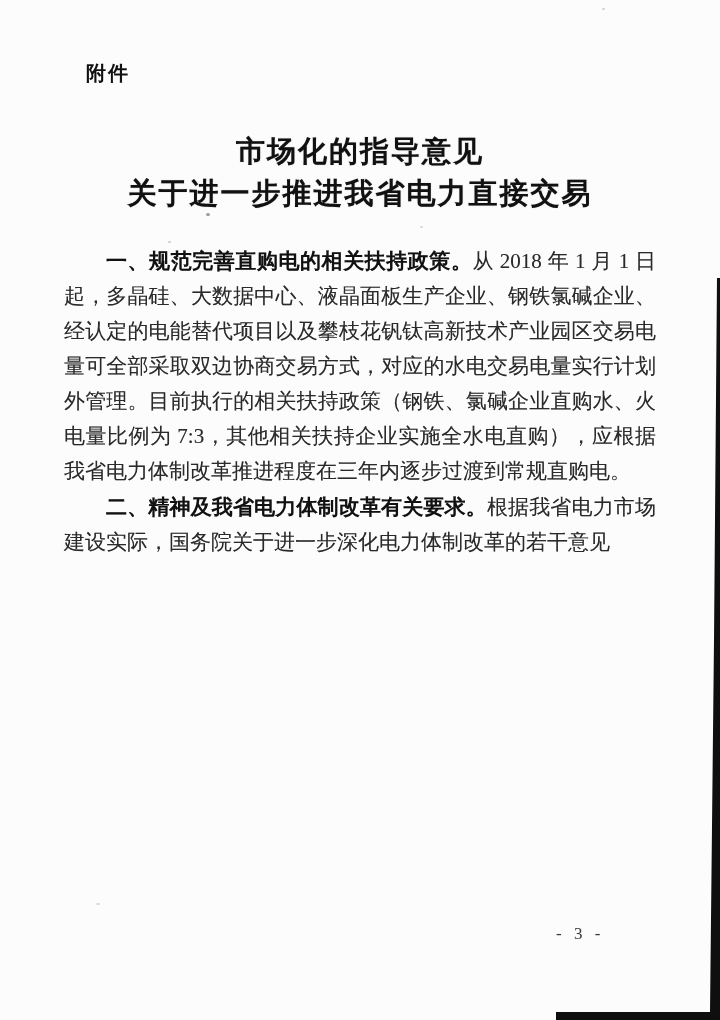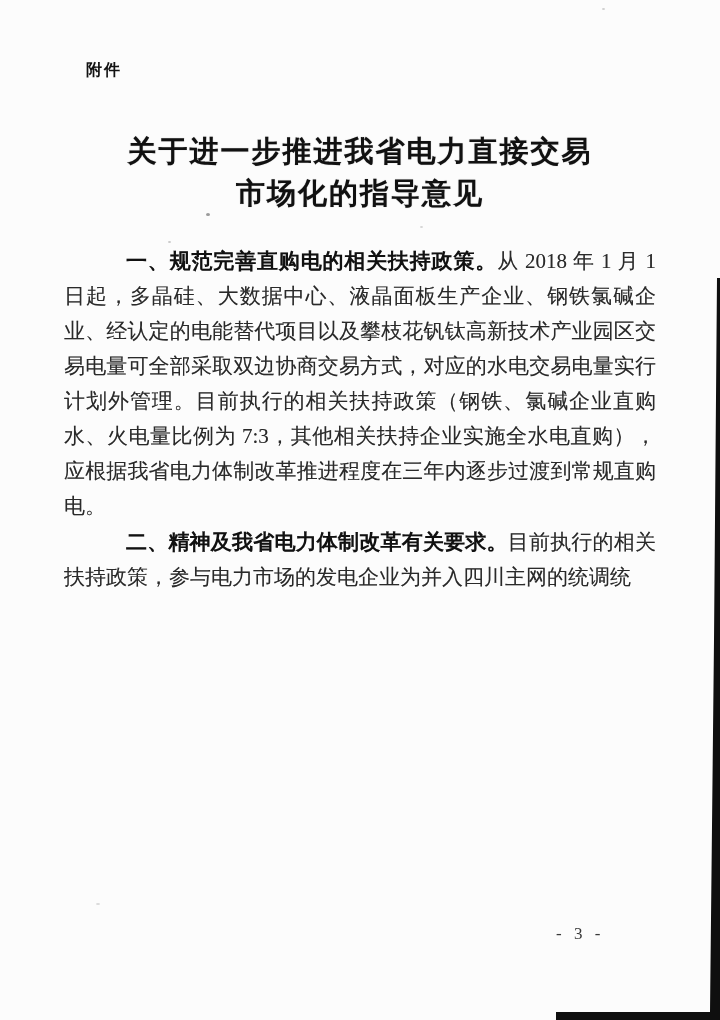--- a/index.html
+++ b/index.html
@@ -20,21 +20,21 @@
     position:absolute;
     inset:0;
     background:var(--paper);
   }
   .attachment-label{
     position:absolute;
     left:86px;
     top:60px;
     font-family:"Liberation Sans","DejaVu Sans",sans-serif;
     font-weight:700;
-    font-size:16px;
+    font-size:20px;
     letter-spacing:2px;
     color:var(--ink-heavy);
   }
   .doc-title{
     position:absolute;
     left:40px;
     right:40px;
     top:130px;
     text-align:center;
     font-weight:700;
@@ -57,21 +57,20 @@
   }
   .doc-body p{
     text-indent:2em;
     margin:0;
   }
   .run{font-weight:400;}
   .run-bold{
     font-family:"Liberation Sans","DejaVu Sans",sans-serif;
     font-weight:700;
     color:var(--ink-heavy);
-    margin-left:20px;
   }
   .page-number{
     position:absolute;
     top:924px;
     left:556px;
     font-size:17px;
     letter-spacing:4px;
     color:#3a3a3a;
   }
   .scan-edge-svg{
@@ -93,27 +92,27 @@
   .speck-5{left:96px;top:903px;width:4px;height:2px;opacity:.35;}
 </style>
 </head>
 <body>
 
 <div class="page">
 
   <div class="attachment-label">附件</div>
 
   <div class="doc-title">
+    <div>市场化的指导意见</div>
     <div>关于进一步推进我省电力直接交易</div>
-    <div>市场化的指导意见</div>
   </div>
 
   <div class="doc-body">
       <p><span class="run run-bold">一、规范完善直购电的相关扶持政策。</span><span class="run">从 2018 年 1 月 1 日起，多晶硅、大数据中心、液晶面板生产企业、钢铁氯碱企业、经认定的电能替代项目以及攀枝花钒钛高新技术产业园区交易电量可全部采取双边协商交易方式，对应的水电交易电量实行计划外管理。目前执行的相关扶持政策（钢铁、氯碱企业直购水、火电量比例为 7:3，其他相关扶持企业实施全水电直购），应根据我省电力体制改革推进程度在三年内逐步过渡到常规直购电。</span></p>
-      <p><span class="run run-bold">二、精神及我省电力体制改革有关要求。</span><span class="run">目前执行的相关扶持政策，参与电力市场的发电企业为并入四川主网的统调统</span></p>
+      <p><span class="run run-bold">二、精神及我省电力体制改革有关要求。</span><span class="run">根据我省电力市场建设实际，国务院关于进一步深化电力体制改革的若干意见</span></p>
     </div>
 
   <div class="page-number">- 3 -</div>
 
   <span class="scan-speck speck-1"></span>
   <span class="scan-speck speck-2"></span>
   <span class="scan-speck speck-3"></span>
   <span class="scan-speck speck-4"></span>
   <span class="scan-speck speck-5"></span>
 

